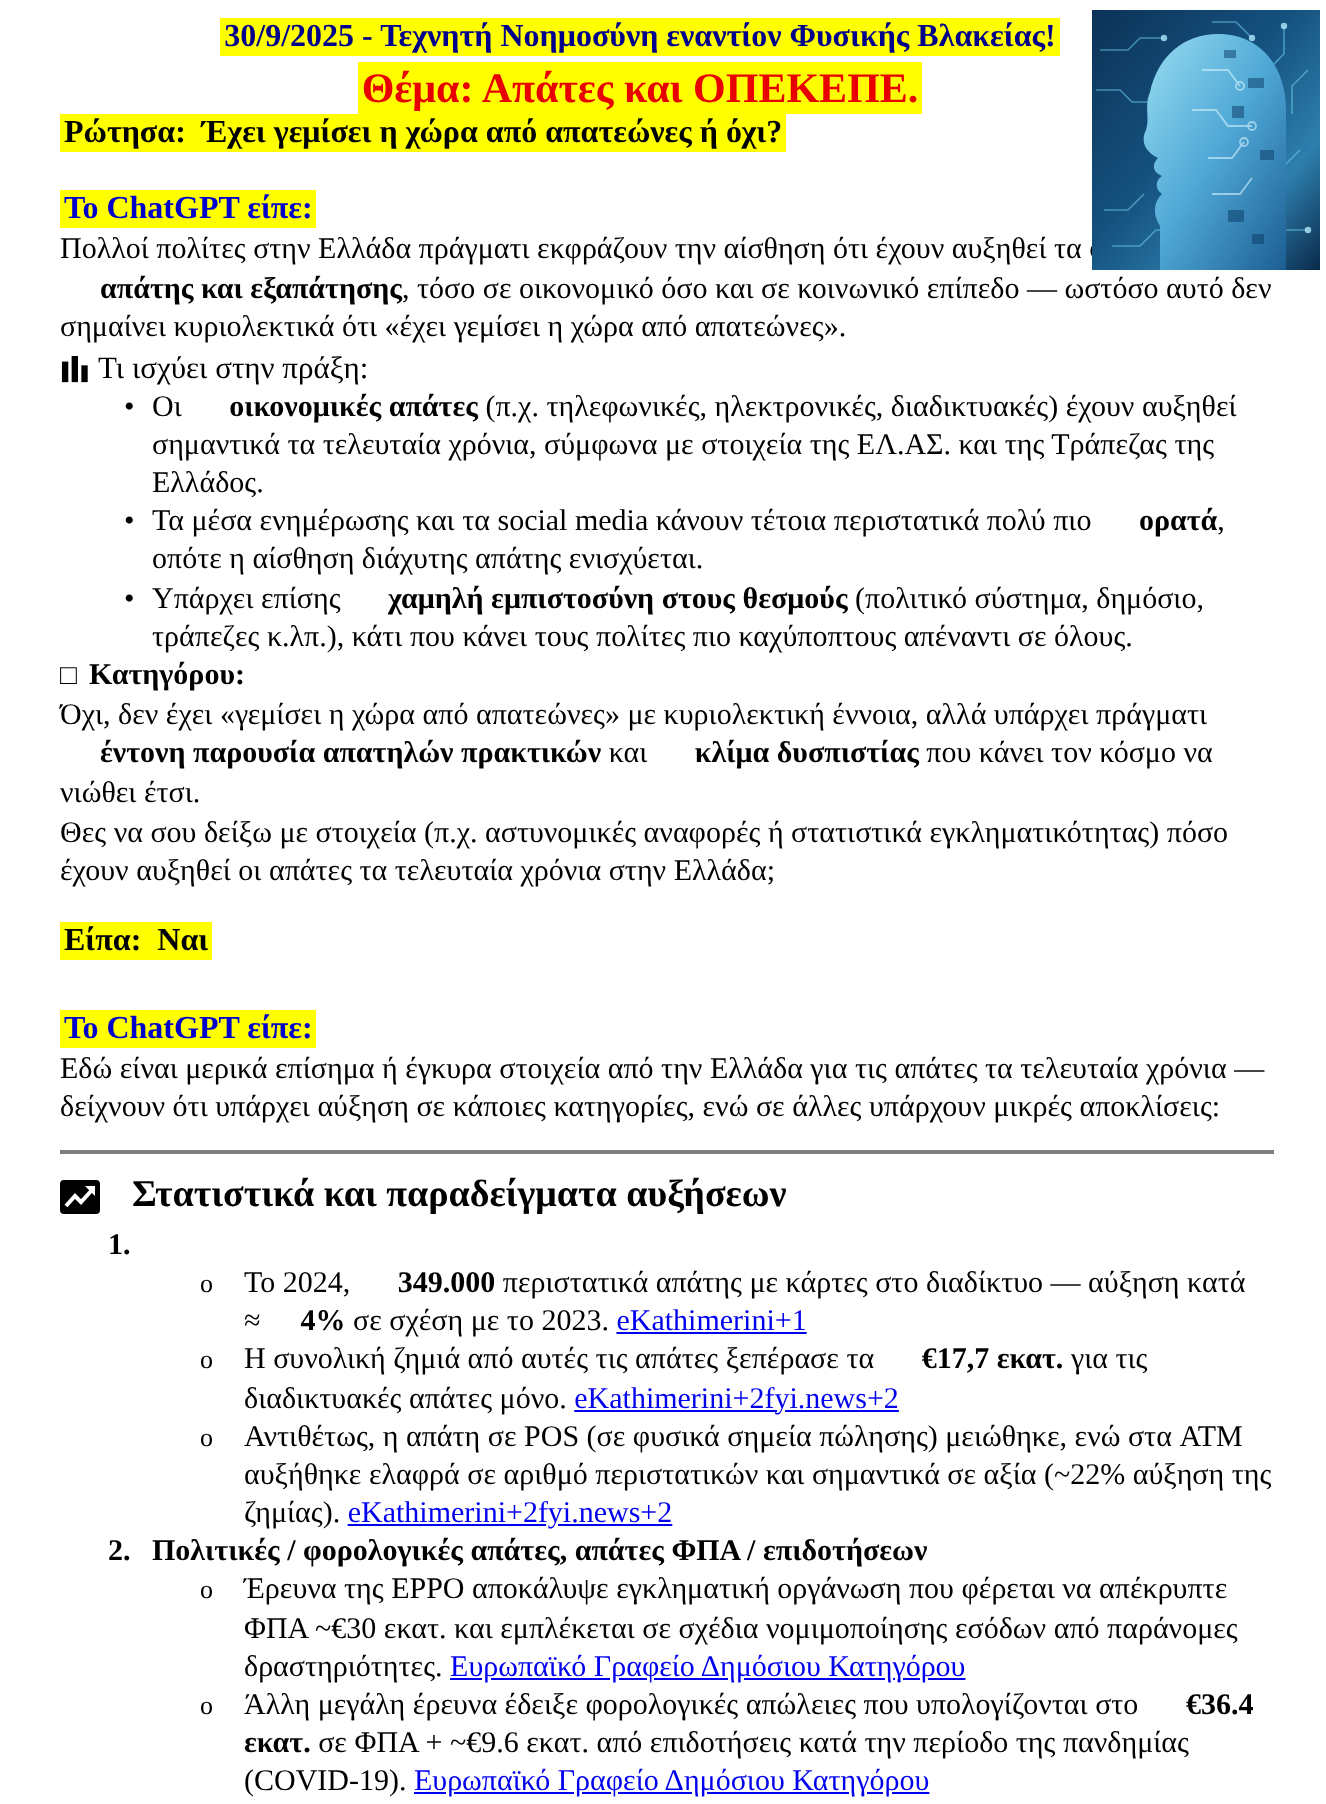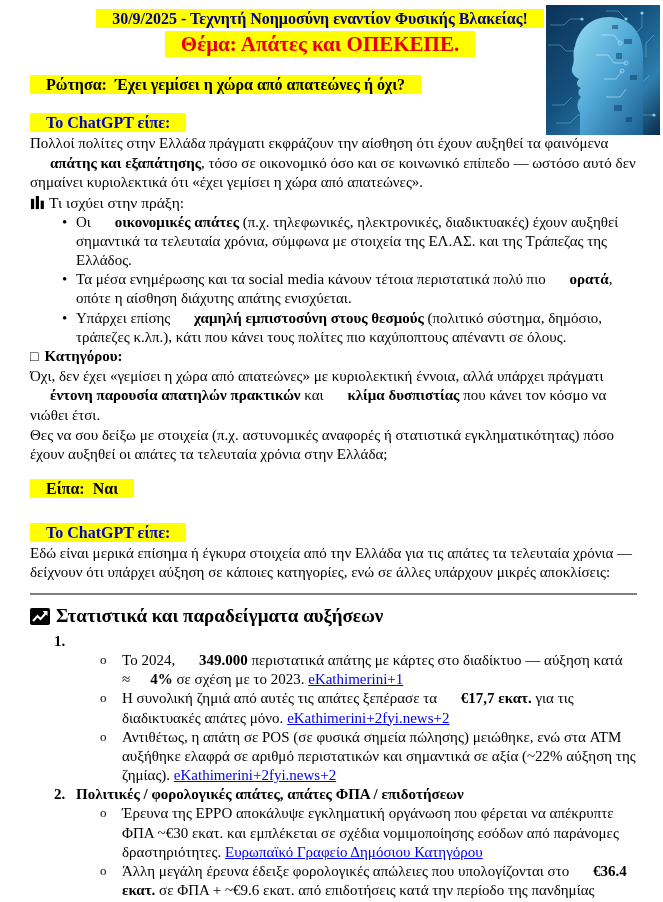--- a/index.html
+++ b/index.html
@@ -9,46 +9,46 @@
   *{box-sizing:border-box;}
   html,body{margin:0;padding:0;}
   body{
     width:663px;height:902px;overflow:hidden;background:#ffffff;
     font-family:"Liberation Serif","DejaVu Serif",serif;
     color:var(--text);font-size:15px;line-height:1.28;
     position:relative;
   }
   .doc{padding:9px 26px 0 30px;position:relative;}
   .titles{width:580px;text-align:center;}
-  .hl{background:var(--highlight);white-space:pre-wrap;padding:1px 16px;}
+  .hl{background:var(--highlight);white-space:pre-wrap;padding:1px 2px;}
   .t1{font-size:16px;font-weight:bold;color:var(--title_navy);line-height:1.25;}
   .t2-row{margin-top:3px;}
   .t2{font-size:21px;font-weight:bold;color:var(--title_red);line-height:1.2;}
   .ai-img{
     position:absolute;top:5px;right:3px;width:114px;height:130px;
     overflow:hidden;
   }
-  .q-row{margin-top:18px;}
+  .q-row{}
   .q{font-size:16px;font-weight:bold;color:#000;}
   .gpt-row{margin-top:17px;}
   .gpt{font-size:16px;font-weight:bold;color:var(--gpt_blue);}
   .gpt-row2{margin-top:23px;}
   p.body-p{margin:1px 0 0 0;}
   .icon-head{margin-top:1px;font-weight:normal;display:flex;align-items:center;gap:4px;}
   .icon-head .txt{font-size:15.5px;}
   .blist{margin:0;}
   .blt{display:flex;margin-left:26px;}
   .blt .mk{width:20px;flex:0 0 20px;text-align:left;padding-left:6px;}
   .blt .bt{flex:1;}
   .concl-head{font-weight:bold;display:flex;align-items:center;gap:6px;}
   .concl-head .box{font-weight:normal;font-size:14px;}
   .said-row{margin-top:15px;}
   .said{font-size:16px;font-weight:bold;color:#000;margin-top:36px;}
   hr.div{border:none;border-top:2px solid var(--divider_gray);margin:11px 0 0 0;}
-  .stats-head{margin-top:9px;display:flex;align-items:center;gap:6px;font-weight:bold;font-size:19px;}
+  .stats-head{margin-top:9px;display:flex;align-items:center;gap:16px;font-weight:bold;font-size:19px;}
   .stats-head svg{flex:0 0 auto;}
   .nlist{margin-top:3px;}
   .n-title{display:flex;margin-left:24px;font-weight:bold;}
   .n-title .mk{width:22px;flex:0 0 22px;font-weight:bold;}
   .sub{display:flex;margin-left:70px;}
   .sub .mk{width:22px;flex:0 0 22px;font-size:13px;padding-top:1px;}
   .sub .st{flex:1;}
   a.lnk{color:var(--link_blue);text-decoration:underline;cursor:pointer;}
   b{font-weight:bold;margin-left:20px;}
 </style>

